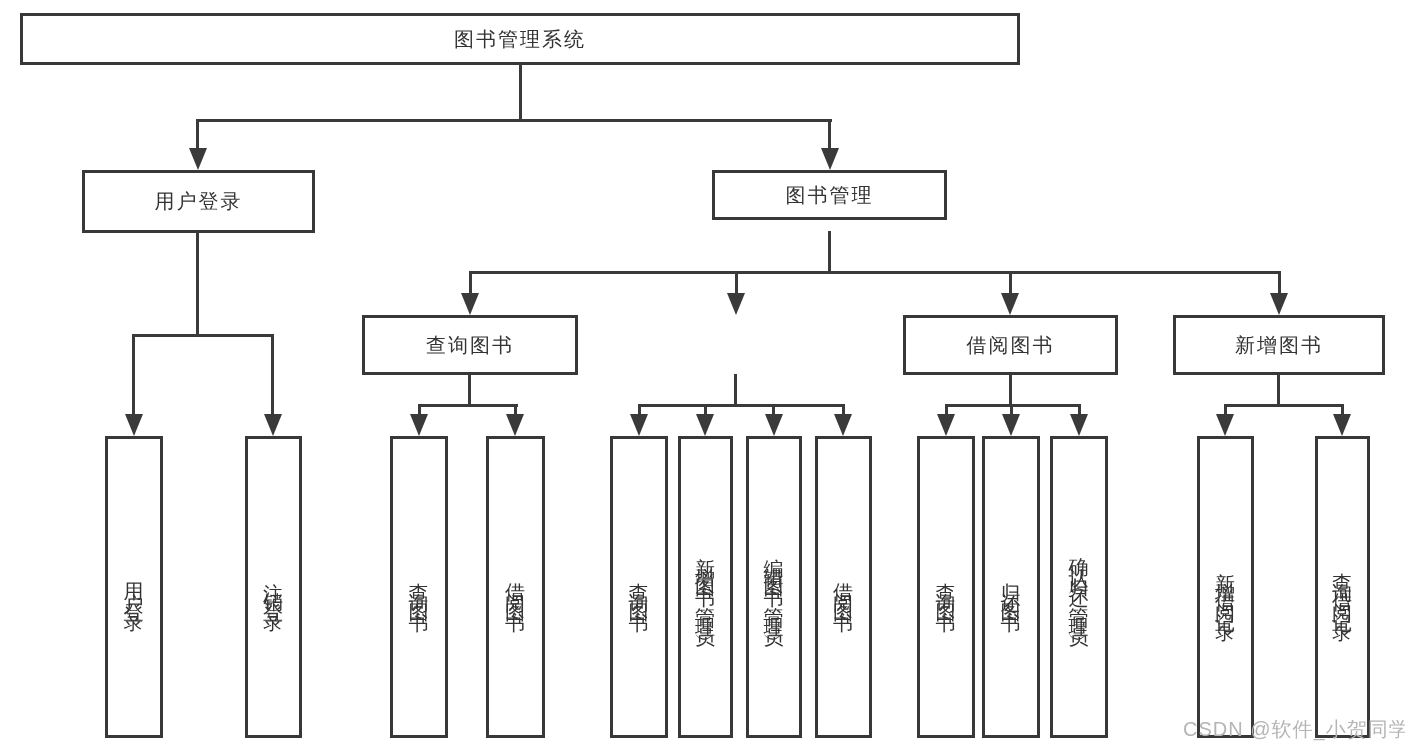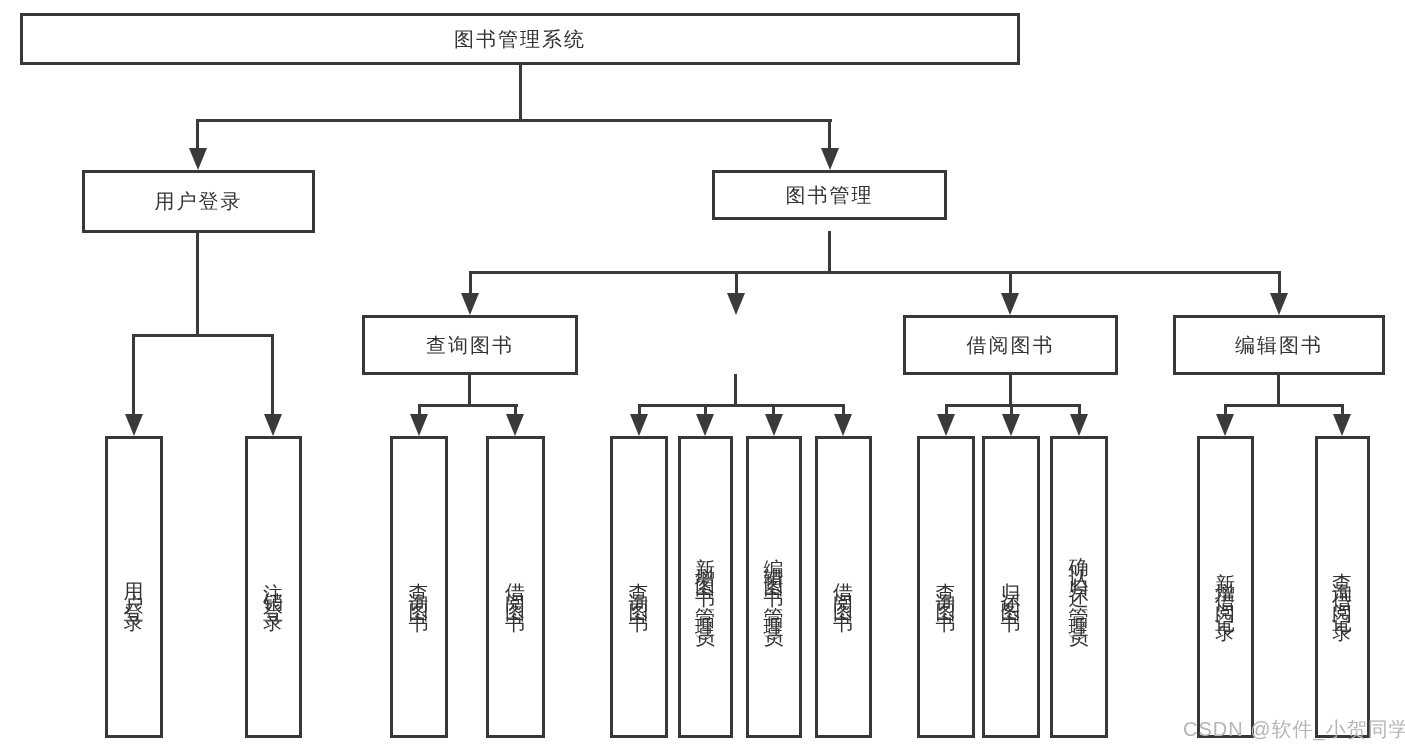--- a/index.html
+++ b/index.html
@@ -105,21 +105,21 @@
   <div class="line" style="left:1278px; top:271px; width:3px; height:24px;"></div>
   <div class="tri-down" style="left:1270px; top:293px;"></div>
 
   <div class="box box-h" style="left:362px; top:315px; width:216px; height:60px;">
     <span>查询图书</span>
   </div>
   <div class="box box-h" style="left:903px; top:315px; width:215px; height:60px;">
     <span>借阅图书</span>
   </div>
   <div class="box box-h" style="left:1173px; top:315px; width:212px; height:60px;">
-    <span>编辑图书</span>
+    <span>新增图书</span>
   </div>
 
   <div class="line" style="left:468px; top:374px; width:3px; height:33px;"></div>
   <div class="line" style="left:418px; top:404px; width:100px; height:3px;"></div>
   <div class="line" style="left:418px; top:404px; width:3px; height:12px;"></div>
   <div class="tri-down" style="left:410px; top:414px;"></div>
   <div class="line" style="left:514px; top:404px; width:3px; height:12px;"></div>
   <div class="tri-down" style="left:506px; top:414px;"></div>
 
   <div class="line" style="left:734px; top:374px; width:3px; height:33px;"></div>

